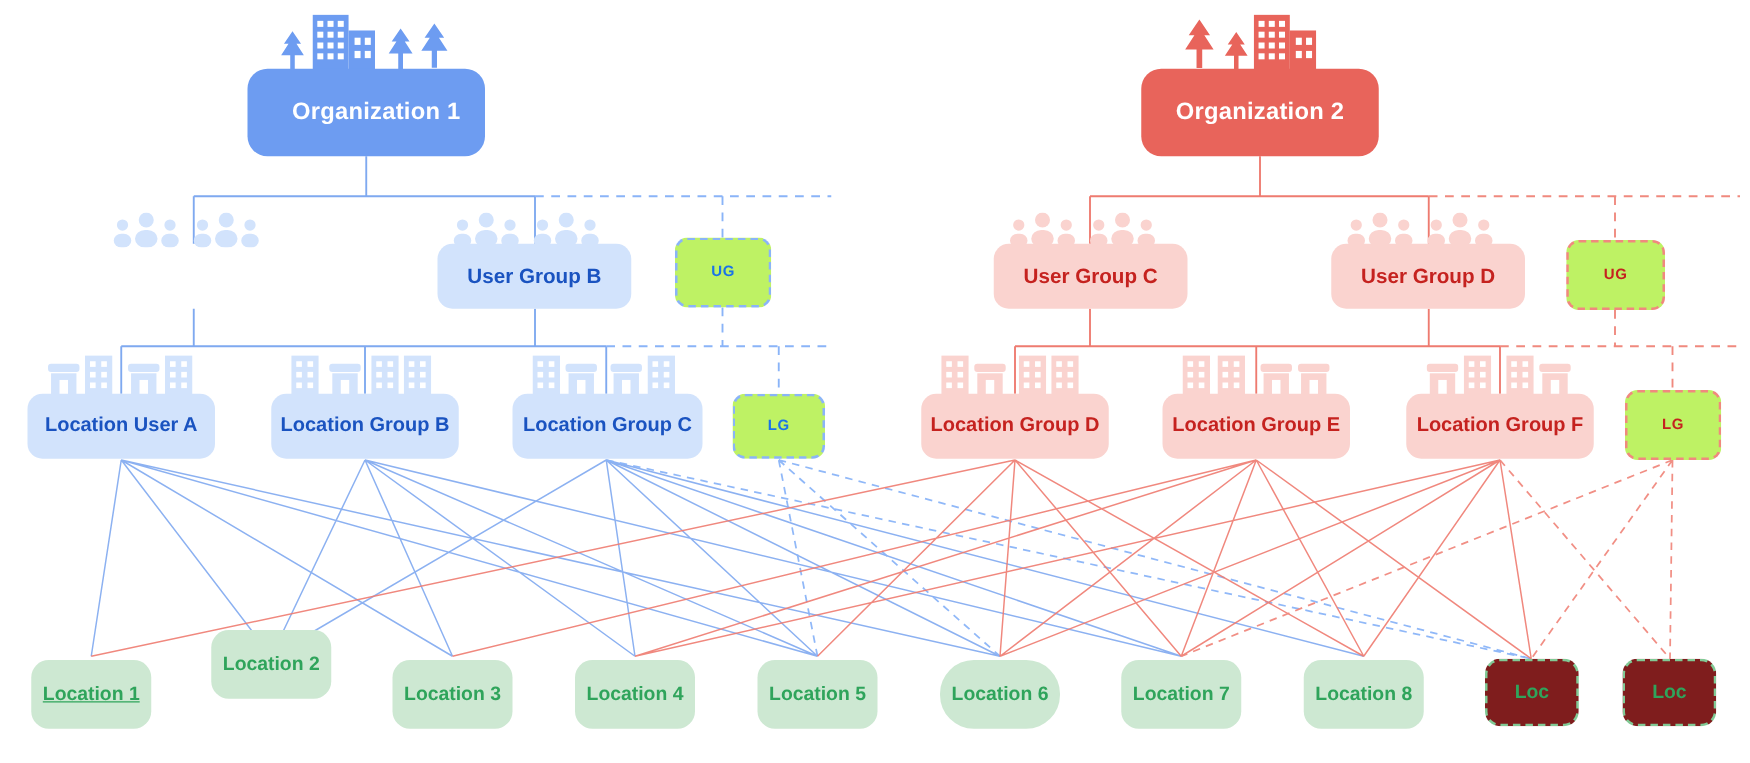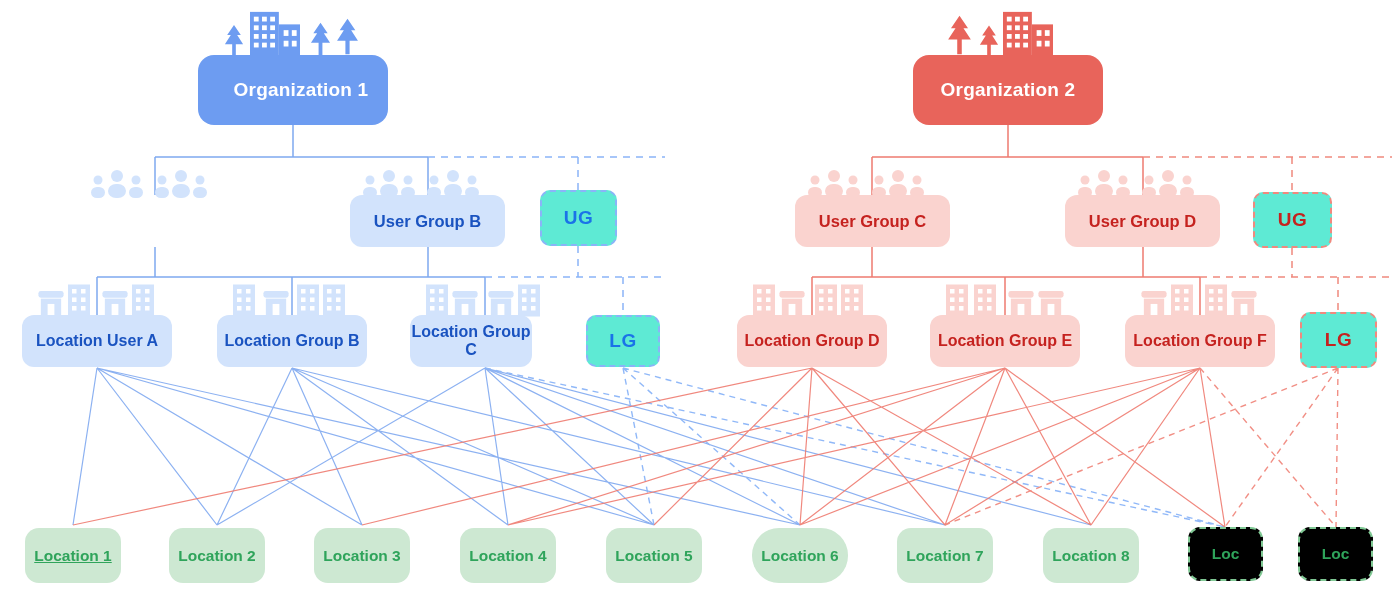--- a/index.html
+++ b/index.html
@@ -17,25 +17,25 @@
   svg.layer{z-index:1;}
   .nodes{z-index:2;}
   .node{position:absolute;display:flex;align-items:center;justify-content:center;
         font-weight:bold;text-align:center;line-height:1.1;}
   .org{background:var(--blue-solid);color:#fff;border-radius:16px;font-size:19px;letter-spacing:.2px;}
   .org.red{background:var(--red-solid);}
   .grp{border-radius:12px;font-size:16.5px;}
   .grp.blue{background:var(--blue-light);color:var(--blue-text);}
   .grp.red{background:var(--red-light);color:var(--red-text);}
   .lgrp{font-size:16px;}
-  .dashbox{border:2px dashed var(--blue-dash);border-radius:10px;background:#5eead4;
-           color:var(--blue-accent);font-size:19px;letter-spacing:.5px;}
+  .dashbox{border:2px dashed var(--blue-dash);border-radius:10px;background:#bef264;
+           color:var(--blue-accent);font-size:12px;letter-spacing:.5px;}
   .dashbox.red{border-color:var(--red-dash);color:var(--red-text);}
   .loc{background:var(--green-light);color:var(--green-text);border-radius:14px;font-size:15.5px;}
-  .locdash{border:2px dashed var(--green-border);border-radius:12px;background:#000000;
+  .locdash{border:2px dashed var(--green-border);border-radius:12px;background:#7f1d1d;
            color:var(--green-text);font-size:15.5px;}
   
   .st-blue{stroke:var(--blue-line);stroke-width:1.5;fill:none;}
   .st-blue-d{stroke:var(--blue-dash);stroke-width:1.5;fill:none;stroke-dasharray:7 6;}
   .st-red{stroke:var(--red-line);stroke-width:1.5;fill:none;}
   .st-red-d{stroke:var(--red-dash);stroke-width:1.5;fill:none;stroke-dasharray:7 6;}
   .xl-blue{stroke:var(--blue-line);stroke-width:1.2;fill:none;opacity:.9;}
   .xl-blue-d{stroke:var(--blue-dash);stroke-width:1.4;fill:none;stroke-dasharray:6 5;opacity:.95;}
   .xl-red{stroke:var(--red-line);stroke-width:1.2;fill:none;opacity:.9;}
   .xl-red-d{stroke:var(--red-dash);stroke-width:1.4;fill:none;stroke-dasharray:6 5;opacity:.95;}
@@ -198,30 +198,30 @@
 
     <div class="node grp blue" style="left:350px;top:195px;width:155px;height:52px;">User Group B</div>
     <div class="node dashbox" style="left:540px;top:190px;width:77px;height:56px;">UG</div>
 
     <div class="node grp red" style="left:795px;top:195px;width:155px;height:52px;">User Group C</div>
     <div class="node grp red" style="left:1065px;top:195px;width:155px;height:52px;">User Group D</div>
     <div class="node dashbox red" style="left:1253px;top:192px;width:79px;height:56px;">UG</div>
 
     <div class="node grp blue lgrp" style="left:22px;top:315px;width:150px;height:52px;">Location User A</div>
     <div class="node grp blue lgrp" style="left:217px;top:315px;width:150px;height:52px;">Location Group B</div>
-    <div class="node grp blue lgrp" style="left:410px;top:315px;width:122px;height:52px;">Location Group C</div>
+    <div class="node grp blue lgrp" style="left:410px;top:315px;width:152px;height:52px;">Location Group C</div>
     <div class="node dashbox" style="left:586px;top:315px;width:74px;height:52px;">LG</div>
 
     <div class="node grp red lgrp" style="left:930px;top:315px;width:150px;height:52px;">Location Group E</div>
     <div class="node grp red lgrp" style="left:737px;top:315px;width:150px;height:52px;">Location Group D</div>
     <div class="node grp red lgrp" style="left:1125px;top:315px;width:150px;height:52px;">Location Group F</div>
     <div class="node dashbox red" style="left:1300px;top:312px;width:77px;height:56px;">LG</div>
 
     <div class="node loc" style="left:25px;top:528px;width:96px;height:55px;text-decoration:underline;">Location 1</div>
-    <div class="node loc" style="left:169px;top:528px;width:96px;height:55px;">Location 2</div>
+    <div class="node loc" style="left:169px;top:504px;width:96px;height:55px;">Location 2</div>
     <div class="node loc" style="left:314px;top:528px;width:96px;height:55px;">Location 3</div>
     <div class="node loc" style="left:460px;top:528px;width:96px;height:55px;">Location 4</div>
     <div class="node loc" style="left:606px;top:528px;width:96px;height:55px;">Location 5</div>
     <div class="node loc" style="left:752px;top:528px;width:96px;height:55px;border-radius:27px;">Location 6</div>
     <div class="node loc" style="left:897px;top:528px;width:96px;height:55px;">Location 7</div>
     <div class="node loc" style="left:1043px;top:528px;width:96px;height:55px;">Location 8</div>
     <div class="node locdash" style="left:1188px;top:527px;width:75px;height:54px;">Loc</div>
     <div class="node locdash" style="left:1298px;top:527px;width:75px;height:54px;">Loc</div>
   </div>
 

